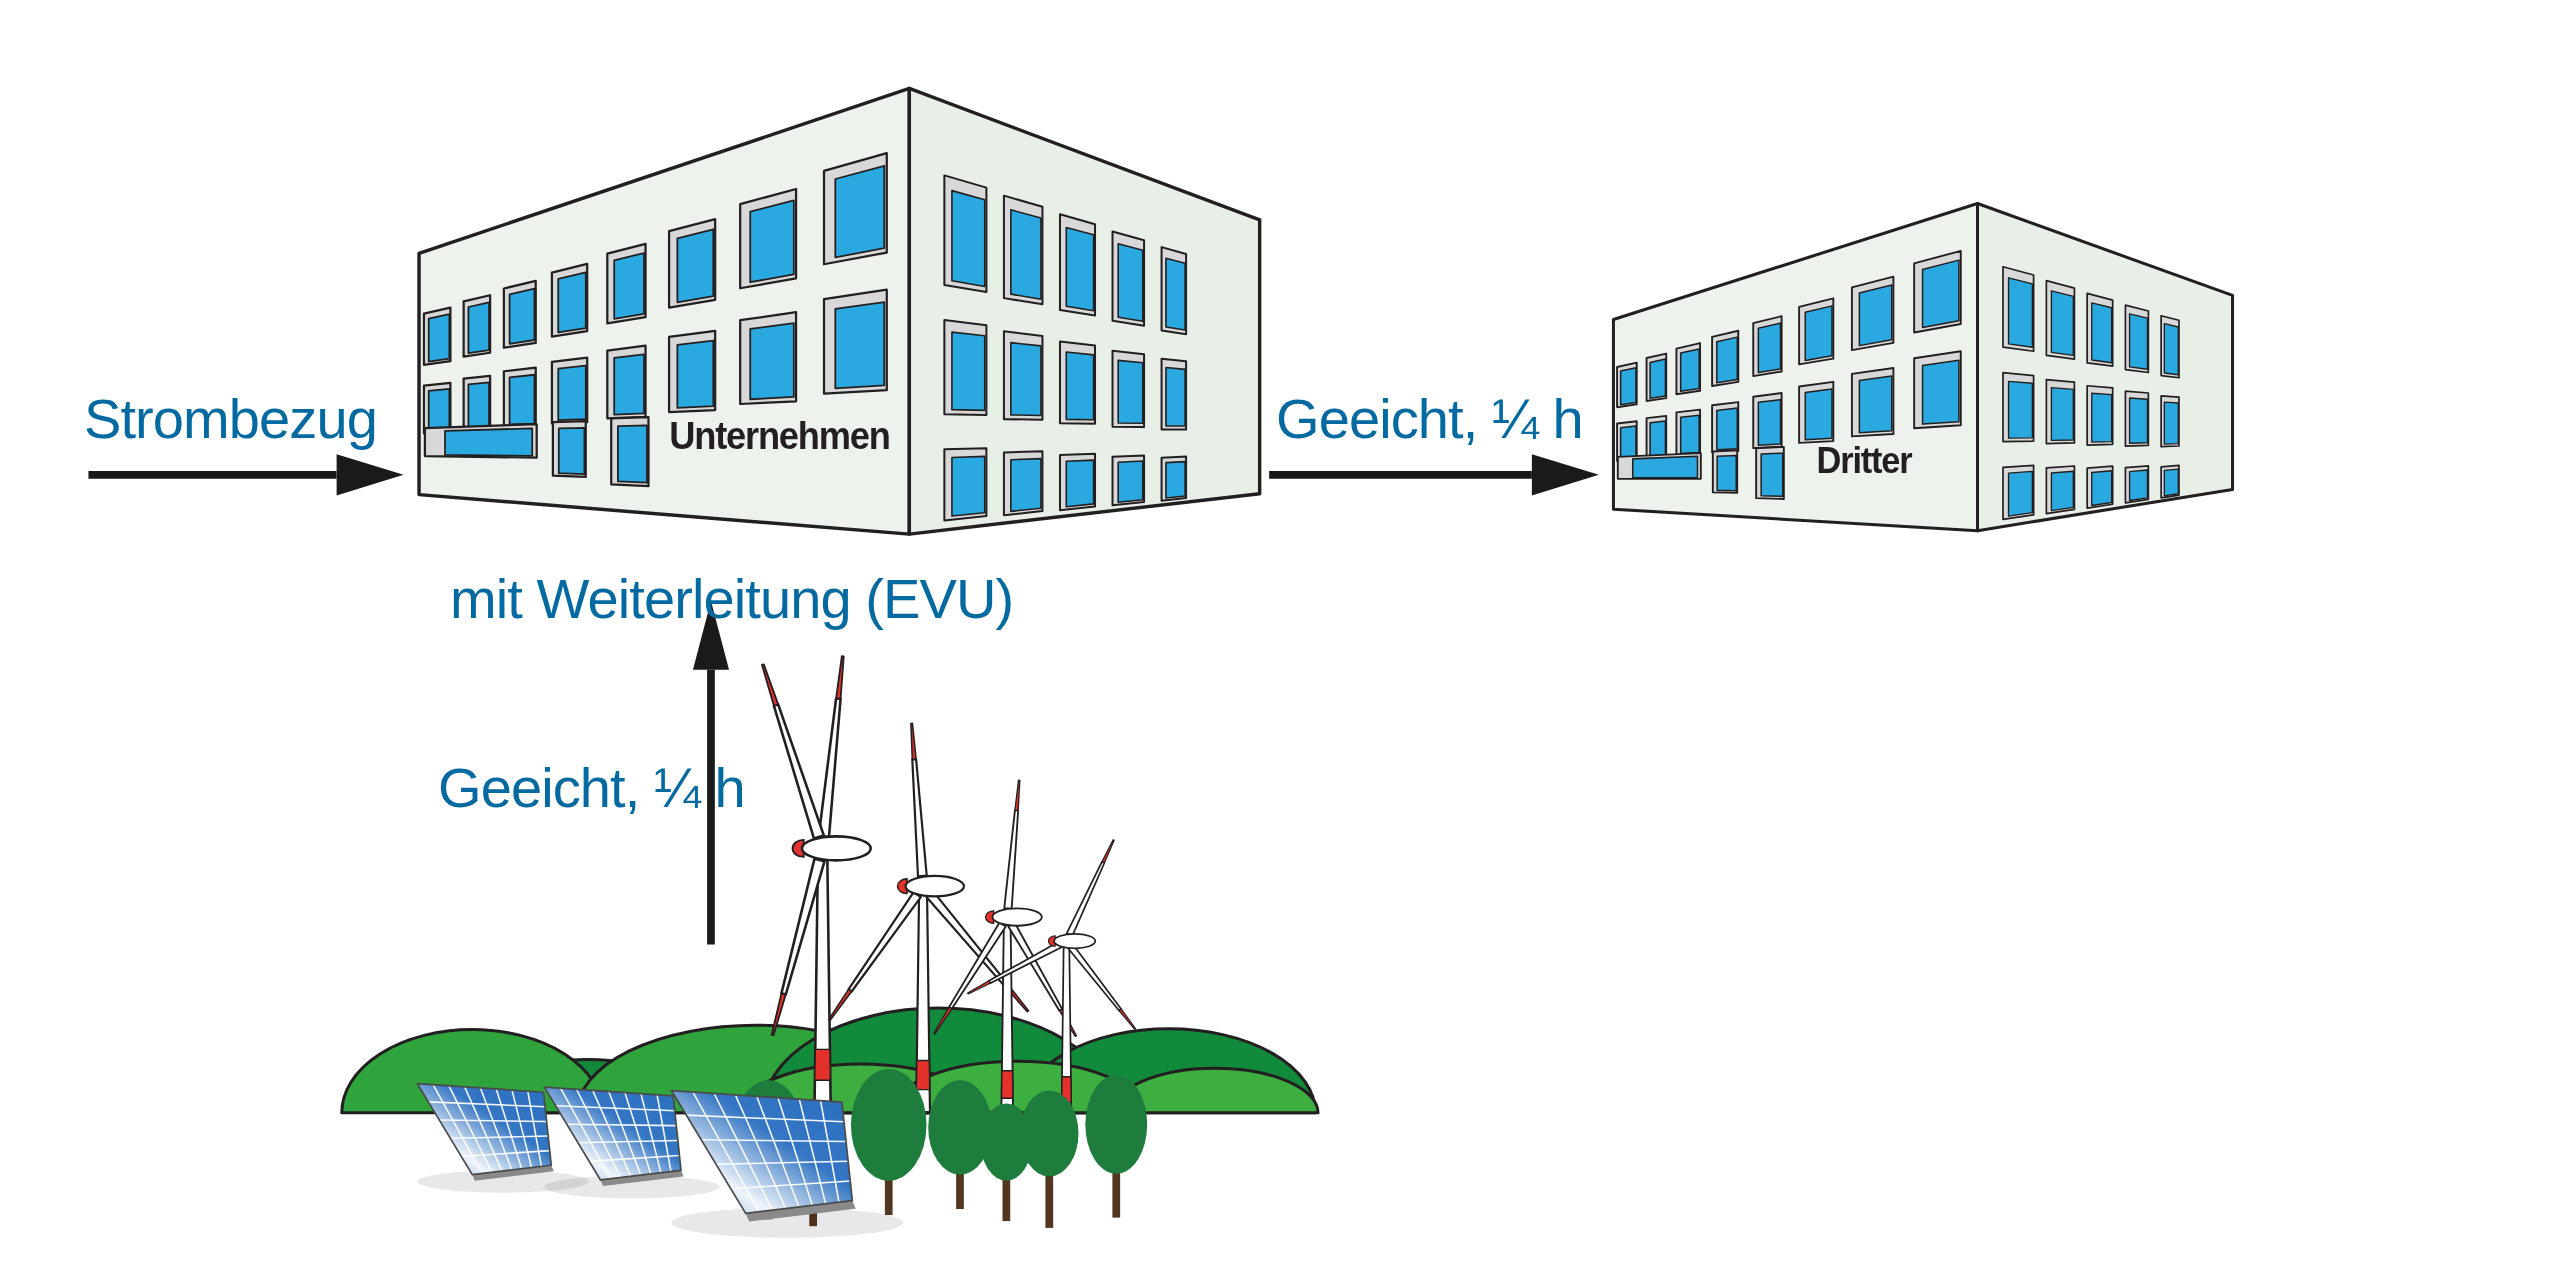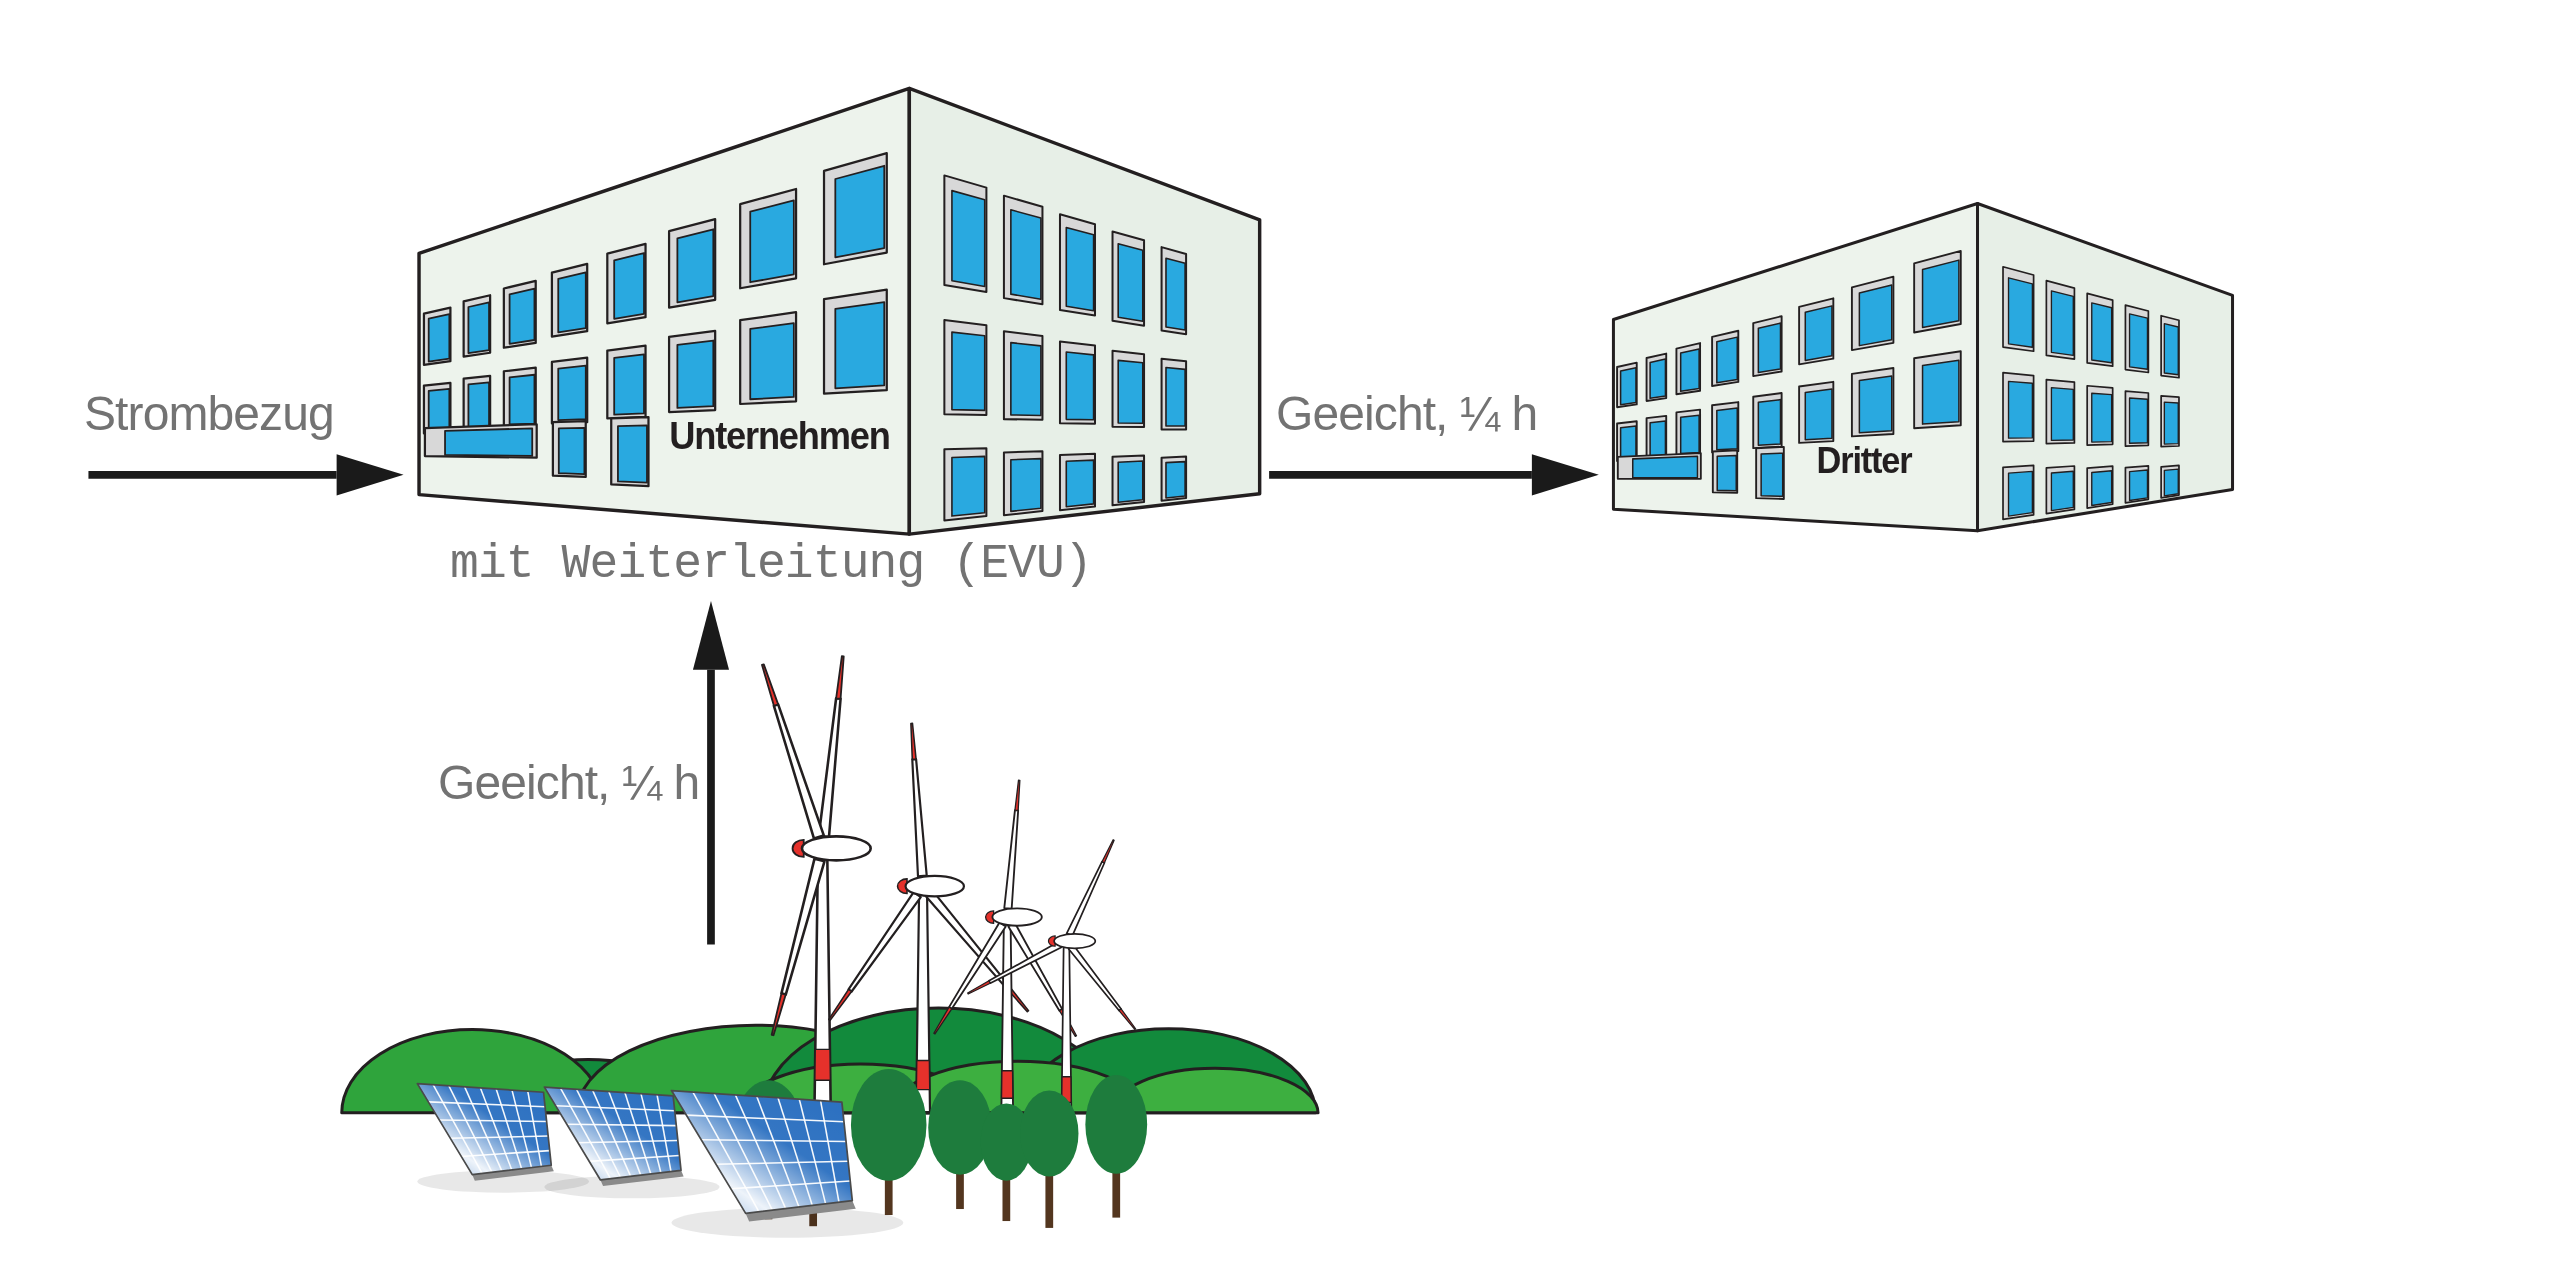--- a/index.html
+++ b/index.html
@@ -6,39 +6,39 @@
   .stage{
     position:relative;
     width:2576px;height:1264px;
     background:#ffffff;
     font-family:"Liberation Sans","DejaVu Sans",sans-serif;
     overflow:hidden;
   }
   .stage svg{position:absolute;left:0;top:0;}
   .lbl{
     position:absolute;
-    color:#737373;
-    font-size:48px;
+    color:#0369a1;
+    font-size:56px;
     letter-spacing:-0.9px;
     white-space:nowrap;
     line-height:1.1;
   }
   .bldg-lbl{
     position:absolute;
     color:#231F20;
     font-size:39px;
     font-weight:bold;
     letter-spacing:-1.3px;
     text-align:center;
     white-space:nowrap;
     transform:scaleX(.93);
     transform-origin:center;
   }
   #lbl-strombezug{left:84px;top:388px;}
-  #lbl-weiterleitung{left:450px;top:538px;font-family:Liberation Mono, monospace;}
+  #lbl-weiterleitung{left:450px;top:568px;}
   #lbl-geeicht-left{left:438px;top:757px;}
   #lbl-eigenerzeugung{left:445px;top:958px;}
   #lbl-geeicht-right{left:1276px;top:388px;}
   #lbl-unternehmen{left:608px;top:414px;width:343px;}
   #lbl-dritter{left:1735px;top:440px;width:258px;font-size:37px;}
 </style>
 </head>
 <body>
 
 <div class="stage">

